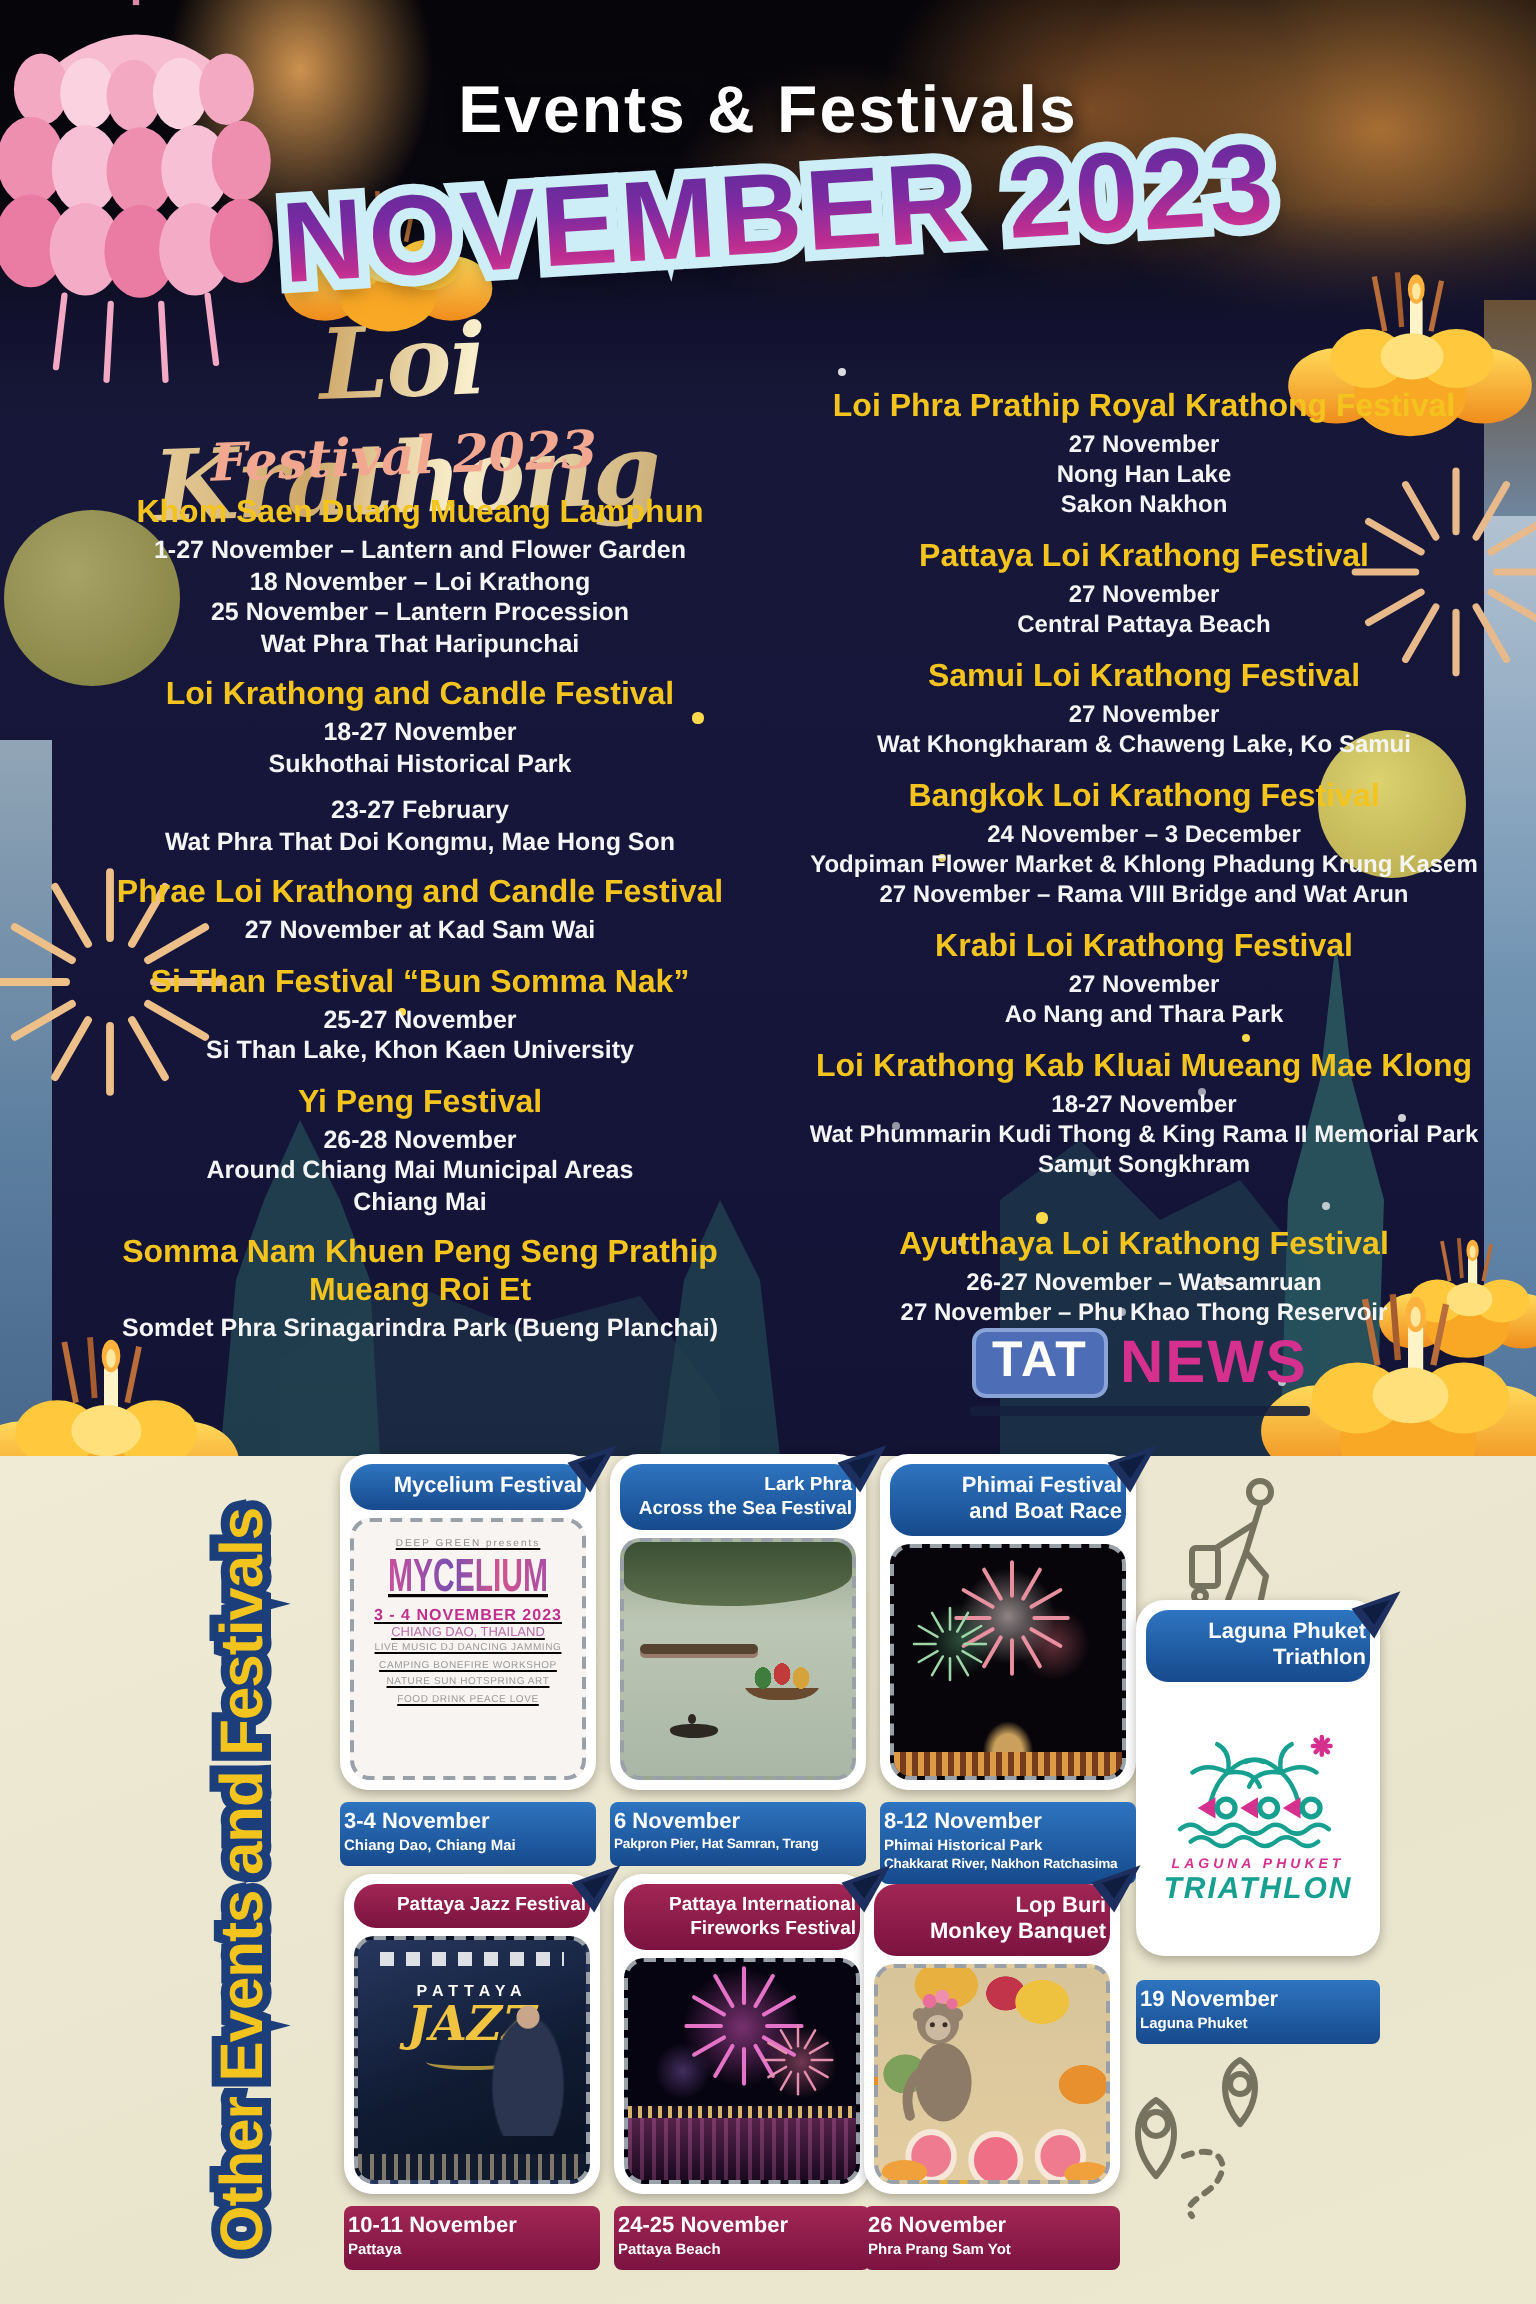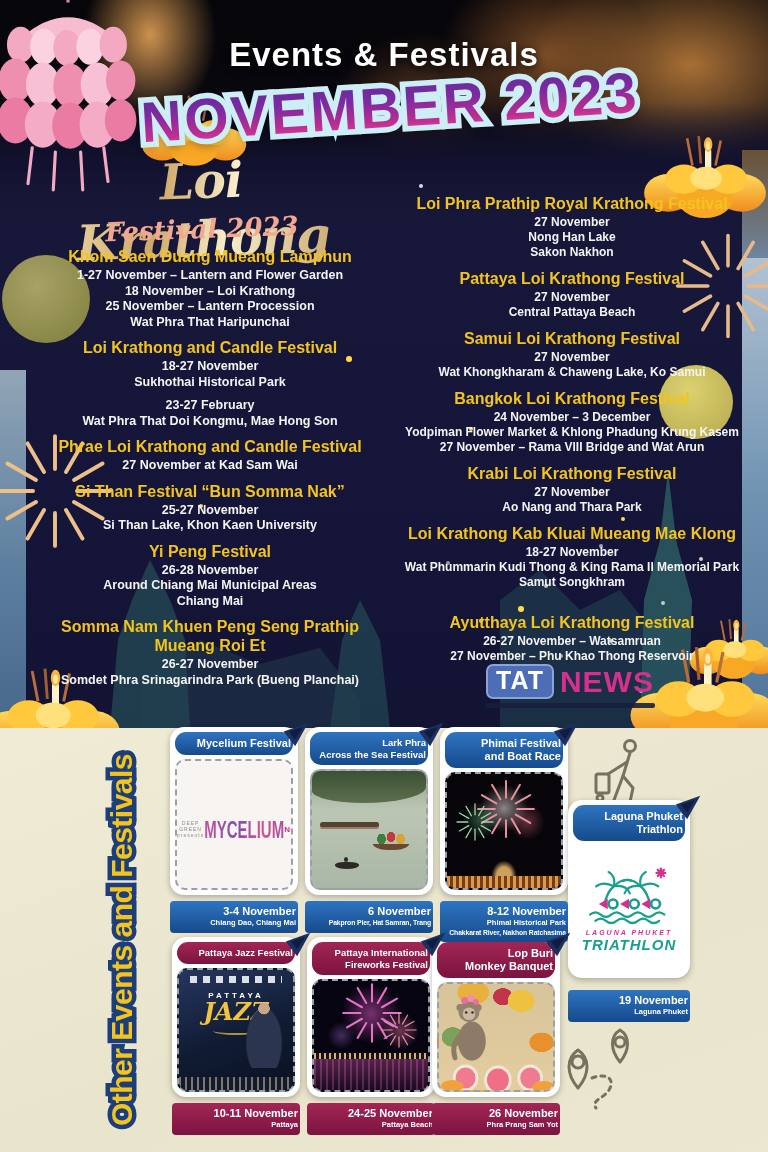--- a/index.html
+++ b/index.html
@@ -88,32 +88,32 @@
   .card-white{background:#ffffff;border-radius:14px;padding:5px;box-shadow:0 2px 6px rgba(0,0,0,.28);
       display:flex;flex-direction:column;position:relative;}
   .h158{height:158px;} .h150{height:150px;} .h168{height:168px;}
   .card-head{border-radius:11px;color:#fff;font-weight:bold;font-size:11px;line-height:13px;
       text-align:right;padding:5px 2px;white-space:pre-line;}
   .head-blue{background:linear-gradient(180deg,#2e74c0,#164a8c);}
   .head-maroon{background:linear-gradient(180deg,#a22654,#7b1340);}
   .head-sm{font-size:9.5px;line-height:11.5px;}
   .card-img{margin-top:4px;border:2px dashed #9aa0a8;border-radius:10px;flex:1;
       overflow:hidden;position:relative;background:#ddd;}
-  .card-foot{margin-top:6px;border-radius:4px;color:#fff;text-align:right;padding:4px 2px 5px;
+  .card-foot{margin-top:6px;border-radius:4px;color:#fff;text-align:left;padding:4px 2px 5px;
       position:relative;z-index:2;}
   .foot-blue{background:linear-gradient(180deg,#2e74c0,#164a8c);}
   .foot-maroon{background:linear-gradient(180deg,#a22654,#7b1340);}
   .cf1{font-size:11px;font-weight:bold;line-height:13px;}
   .cf2{font-size:7.5px;font-weight:bold;line-height:9.5px;}
   .tight{font-size:6.8px;letter-spacing:-0.1px;}
   .cursor-arrow{position:absolute;right:-12px;top:-7px;z-index:3;}
 
   
-  .img-myc{background:#f7f4f1;display:flex;flex-direction:row;align-items:center;
-      padding-top:8px;text-align:center;}
+  .img-myc{background:#f7f4f1;display:flex;flex-direction:column;align-items:center;
+      padding-top:8px;text-align:center;text-decoration:underline;}
   .myc-presents{font-size:5px;color:#8d8d8d;letter-spacing:1px;}
   .myc-name{font-weight:bold;font-size:15px;margin:5px 0 4px;transform:scaleY(1.55);
       background:linear-gradient(90deg,#c94f9e,#7b4fb0 40%,#d2558c 70%,#a84fa5);
       -webkit-background-clip:text;background-clip:text;color:transparent;letter-spacing:0;}
   .myc-date{font-size:8px;font-weight:bold;color:#c2308e;letter-spacing:.5px;margin-top:2px;}
   .myc-place{font-size:6.5px;color:#b86aa8;margin-top:1px;}
   .myc-line{font-size:5px;color:#9a9a9a;line-height:7.5px;margin-top:1px;letter-spacing:.3px;}
 
   .img-lark{background:linear-gradient(180deg,#97a68e 0%,#bcc6b4 34%,#aab7a6 100%);}
   .lark-trees{position:absolute;left:0;top:0;width:100%;height:32px;
@@ -340,21 +340,20 @@
         <p>Si Than Lake, Khon Kaen University</p>
       </div>
       <div class="evt">
         <h3>Yi Peng Festival</h3>
         <p>26-28 November</p>
         <p>Around Chiang Mai Municipal Areas</p>
         <p>Chiang Mai</p>
       </div>
       <div class="evt">
         <h3>Somma Nam Khuen Peng Seng Prathip Mueang Roi Et</h3>
-        <p>26-27 November</p>
         <p>Somdet Phra Srinagarindra Park (Bueng Planchai)</p>
       </div>
     </div>
 
     <div class="col col-right">
       <div class="evt">
         <h3>Loi Phra Prathip Royal Krathong Festival</h3>
         <p>27 November</p>
         <p>Nong Han Lake</p>
         <p>Sakon Nakhon</p>

